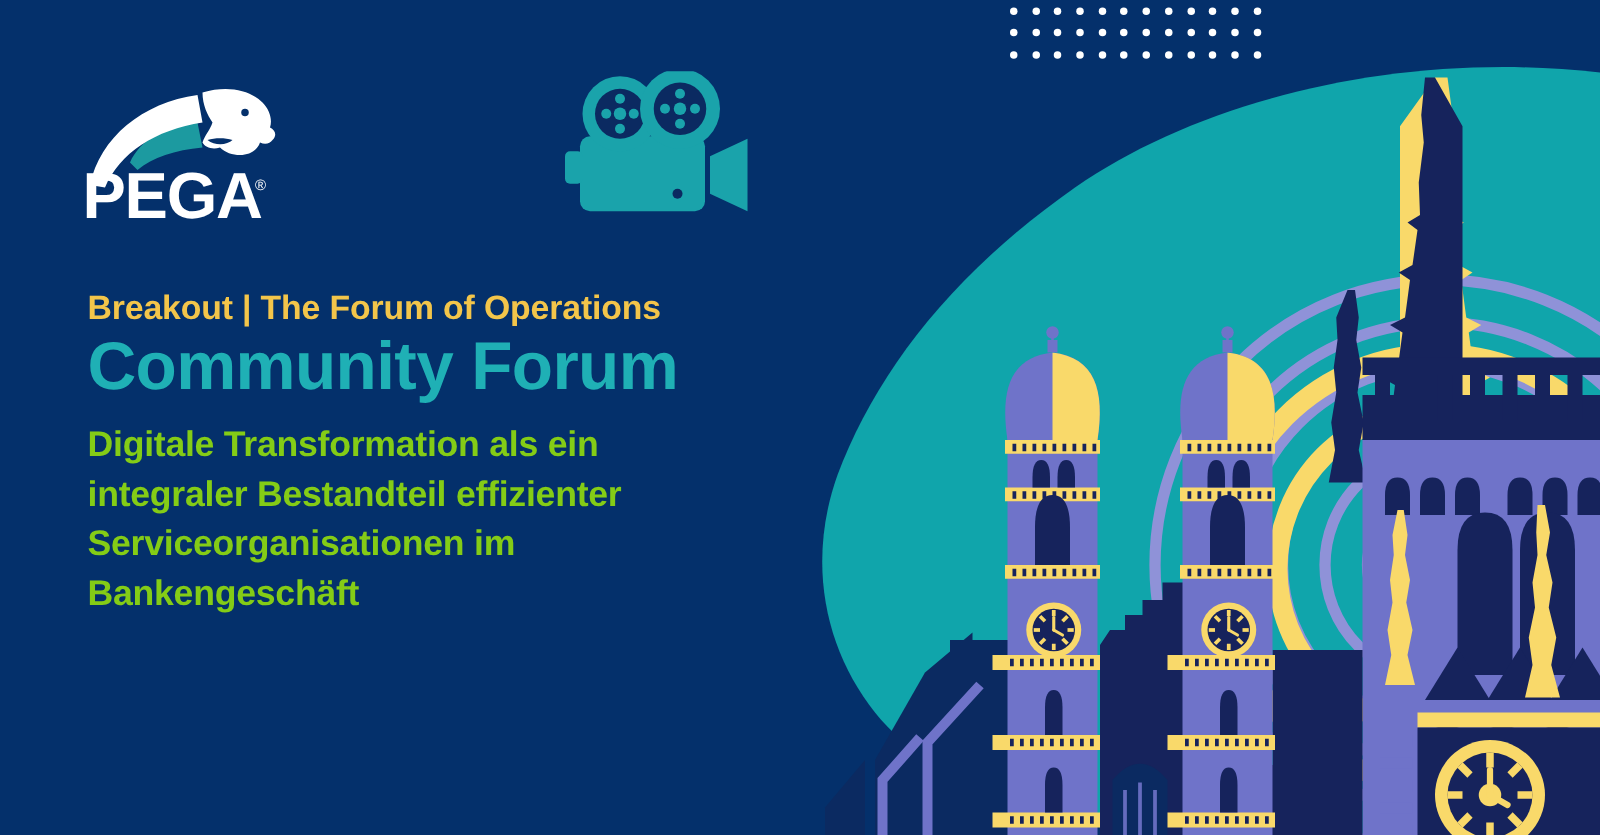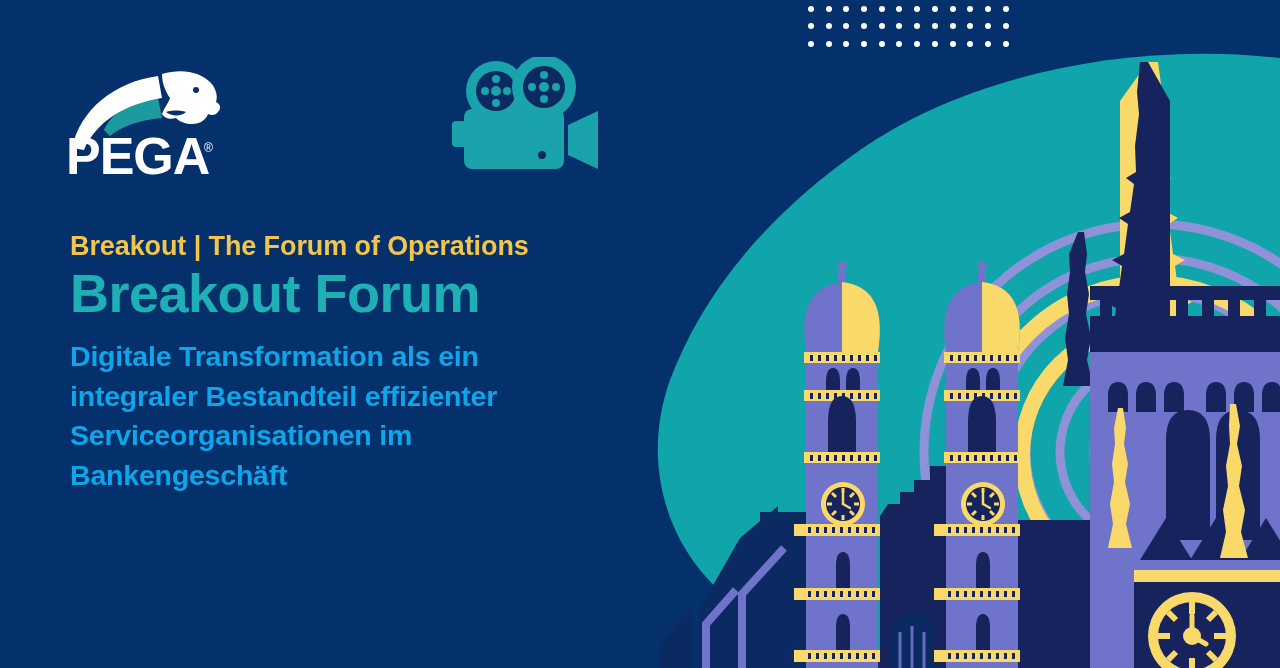--- a/index.html
+++ b/index.html
@@ -45,21 +45,21 @@
     font-weight: bold;
     color: #1fb0b5;
     line-height: 1.08;
     letter-spacing: -0.5px;
     margin: 0 0 14px 0;
     white-space: nowrap;
   }
   .subtitle {
     font-size: 28.5px;
     font-weight: bold;
-    color: #0ea5e9;
+    color: #84cc16;
     line-height: 1.40;
     letter-spacing: -0.2px;
     margin: 0;
     width: 540px;
   }
   
   .logo {
     position: absolute;
     left: 66px;
     top: 52px;
@@ -592,17 +592,17 @@
       <i></i>
       <i></i>
       <i></i>
       <i></i>
       <i></i>
       <i></i>
   </div>
 
   <div class="text-col">
     <p class="eyebrow">Breakout | The Forum of Operations</p>
-    <h1 class="title">Breakout Forum</h1>
+    <h1 class="title">Community Forum</h1>
     <p class="subtitle">Digitale Transformation als ein integraler Bestandteil effizienter Serviceorganisationen im Bankengeschäft</p>
   </div>
 
 </div>
 
 </body></html>

